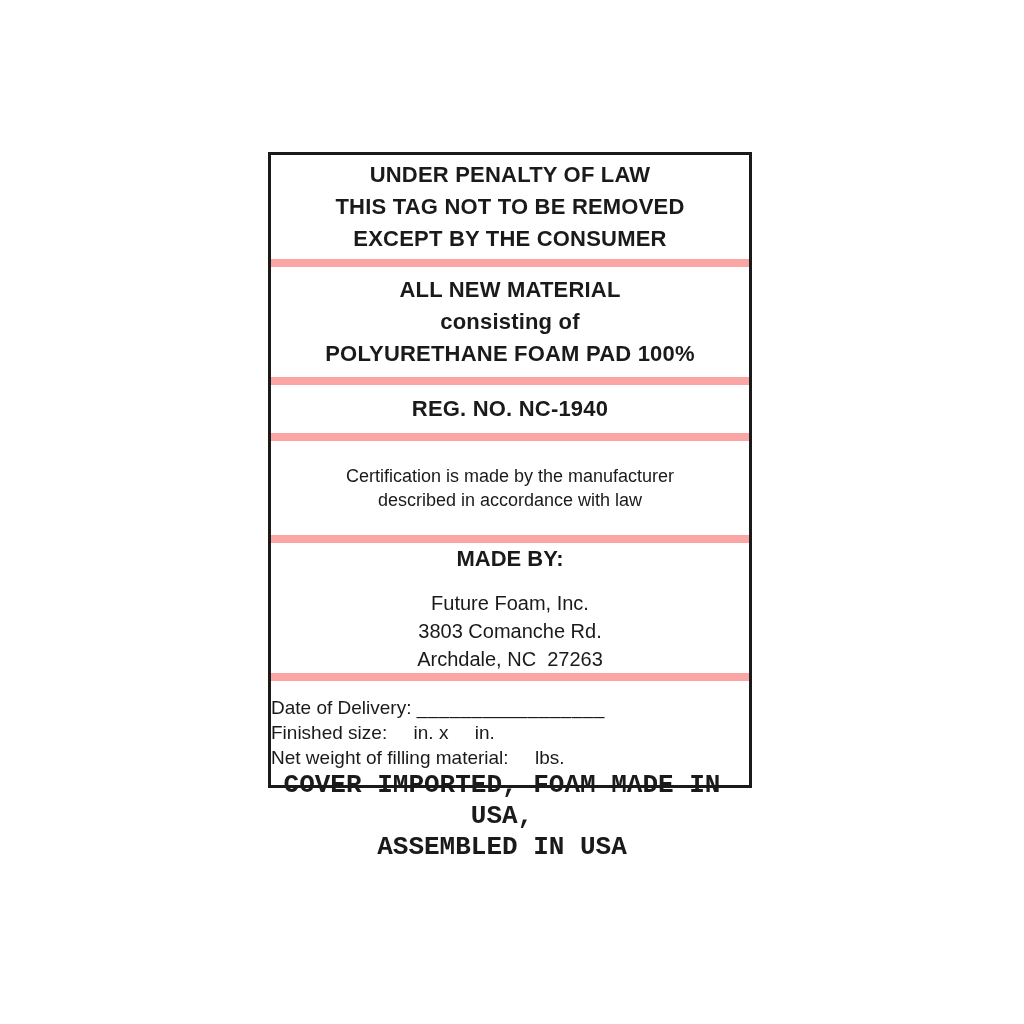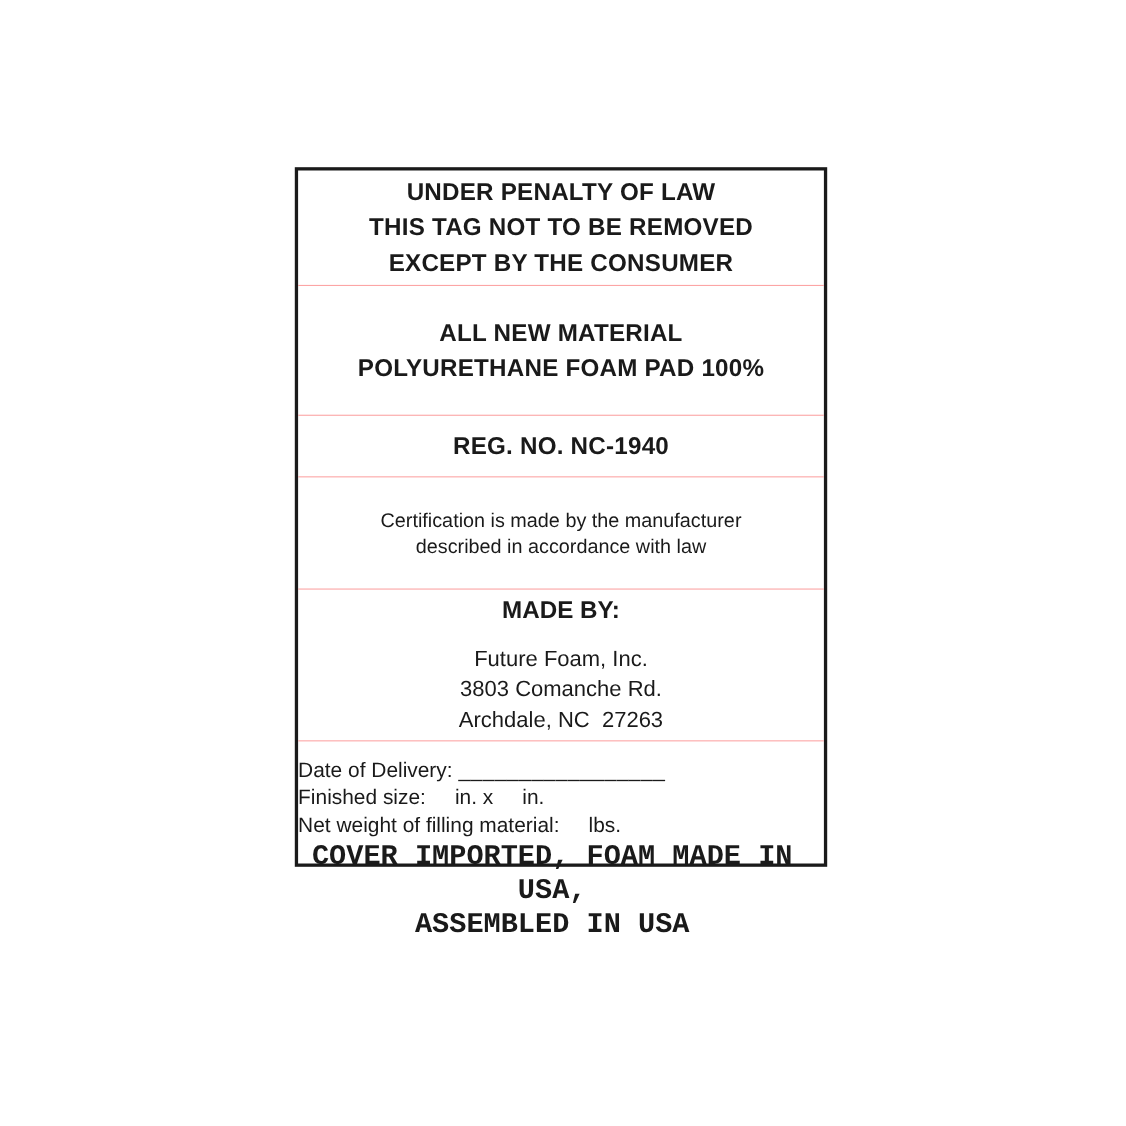--- a/index.html
+++ b/index.html
@@ -22,21 +22,21 @@
     width: 484px;
     height: 636px;
     background: #ffffff;
     border: 3px solid #1a1a1a;
     box-sizing: border-box;
     display: flex;
     flex-direction: column;
   }
   .sec {
     box-sizing: border-box;
-    border-top: 1px solid #fca5a5;
+    border-top: 8px solid #fca5a5;
     display: flex;
     flex-direction: column;
     justify-content: center;
     align-items: center;
     text-align: center;
     flex: 0 0 auto;
   }
   .sec:first-child { border-top: none; }
   .sec-penalty   { height: 104px; }
   .sec-material  { height: 118px; }
@@ -104,20 +104,21 @@
 <div class="tag">
 
   <div class="sec sec-penalty">
     <div class="bold-lg">UNDER PENALTY OF LAW</div>
     <div class="bold-lg">THIS TAG NOT TO BE REMOVED</div>
     <div class="bold-lg">EXCEPT BY THE CONSUMER</div>
   </div>
 
   <div class="sec sec-material">
     <div class="bold-lg">ALL NEW MATERIAL</div>
+    <div class="bold-lg">consisting of</div>
     <div class="bold-lg">POLYURETHANE FOAM PAD 100%</div>
   </div>
 
   <div class="sec sec-reg">
     <div class="bold-lg">REG. NO. NC-1940</div>
   </div>
 
   <div class="sec sec-cert">
     <div class="reg-md">Certification is made by the manufacturer</div>
     <div class="reg-md">described in accordance with law</div>

